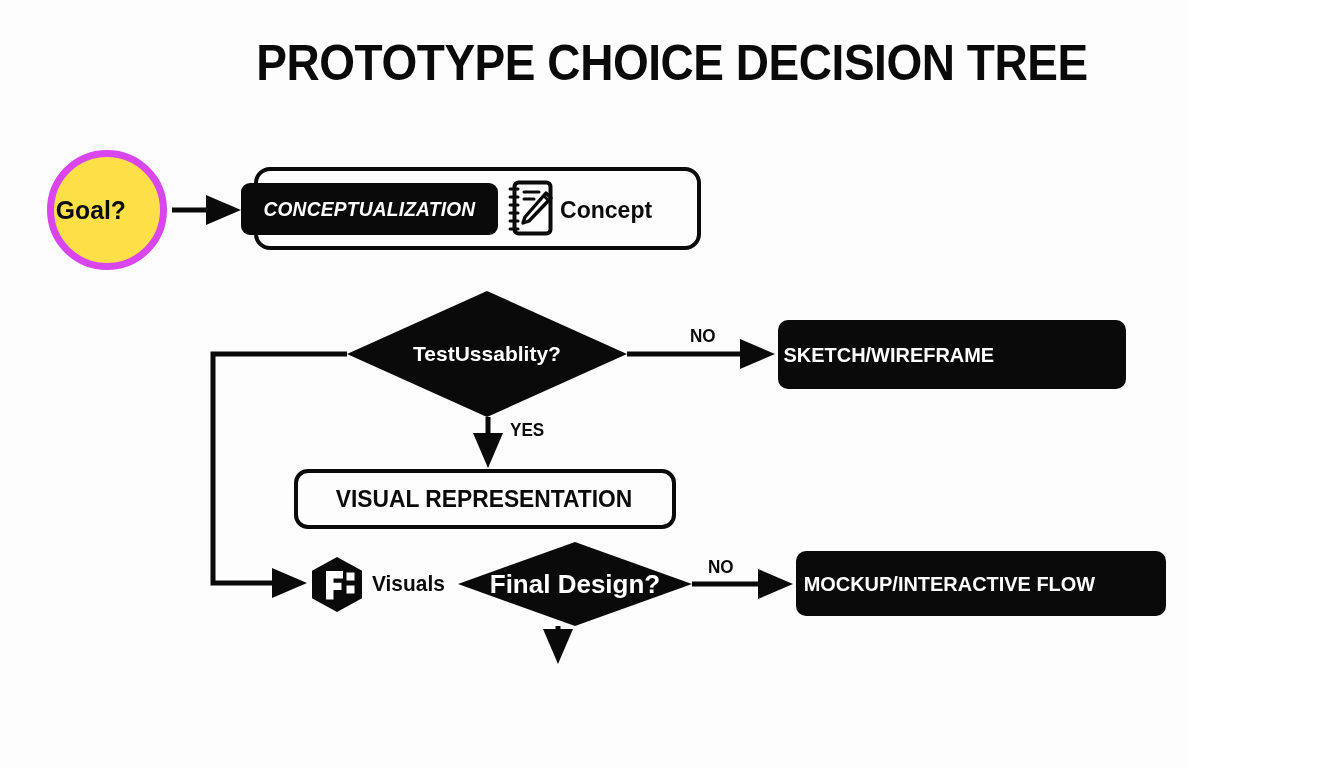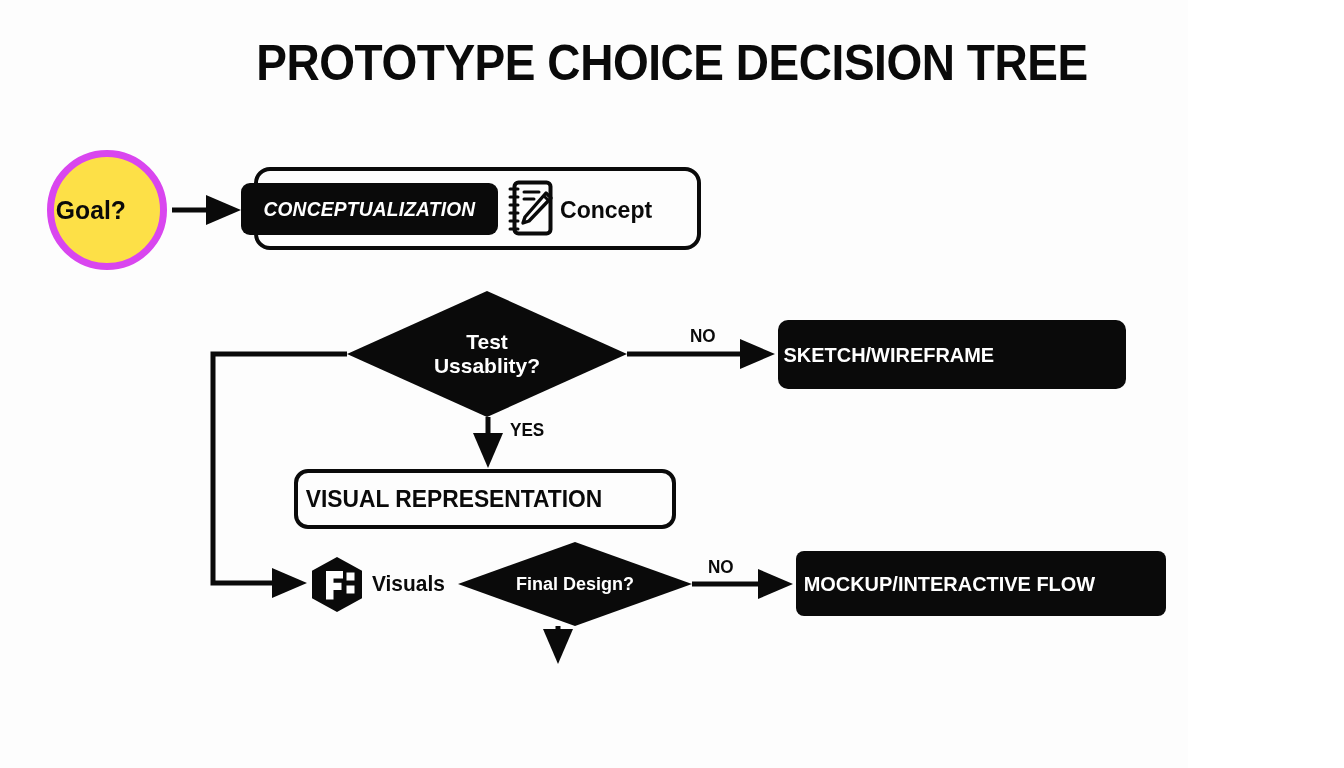--- a/index.html
+++ b/index.html
@@ -123,21 +123,21 @@
   .diamond {
     position: absolute;
   }
   .diamond .dlabel {
     position: absolute;
     left: 0;
     top: 0;
     width: 100%;
     height: 100%;
     display: flex;
-    flex-direction: column;
+    flex-direction: row;
     align-items: center;
     justify-content: center;
     color: #ffffff;
     font-weight: bold;
     text-align: right;
     line-height: 1.16;
     pointer-events: none;
   }
   #diamond-test {
     left: 347px;
@@ -145,21 +145,21 @@
     width: 280px;
     height: 126px;
   }
   #diamond-test .dlabel { font-size: 21px; }
   #diamond-final {
     left: 458px;
     top: 542px;
     width: 234px;
     height: 84px;
   }
-  #diamond-final .dlabel { font-size: 18px; }
+  #diamond-final .dlabel { font-size: 26px; }
 
   .diamond .shape {
     width: 100%;
     height: 100%;
     background: #0a0a0a;
     clip-path: polygon(50% 0, 100% 50%, 50% 100%, 0 50%);
   }
 
   
   .box {
@@ -186,26 +186,26 @@
     border-radius: 14px;
   }
   .box.outlined .blabel { color: #0a0a0a; }
 
   #box-sketch {
     left: 778px; top: 320px; width: 348px; height: 69px;
   }
   #box-sketch .blabel { font-size: 21px; }
 
   #box-visual {
-    left: 294px; top: 469px; width: 382px; height: 60px;
+    left: 294px; top: 469px; width: 382px; height: 60px; padding-left: 30px;
   }
   #box-visual .blabel { font-size: 24px; }
 
   #box-mockup {
-    left: 796px; top: 551px; width: 370px; height: 65px; border-radius: 8px;
+    left: 796px; top: 551px; width: 370px; height: 65px;
   }
   #box-mockup .blabel { font-size: 21px; }
 
   #box-hifi {
     left: 383px; top: 665px; width: 350px; height: 67px;
   }
   #box-hifi .blabel { font-size: 20px; }
 
   
   .hex-icon {

